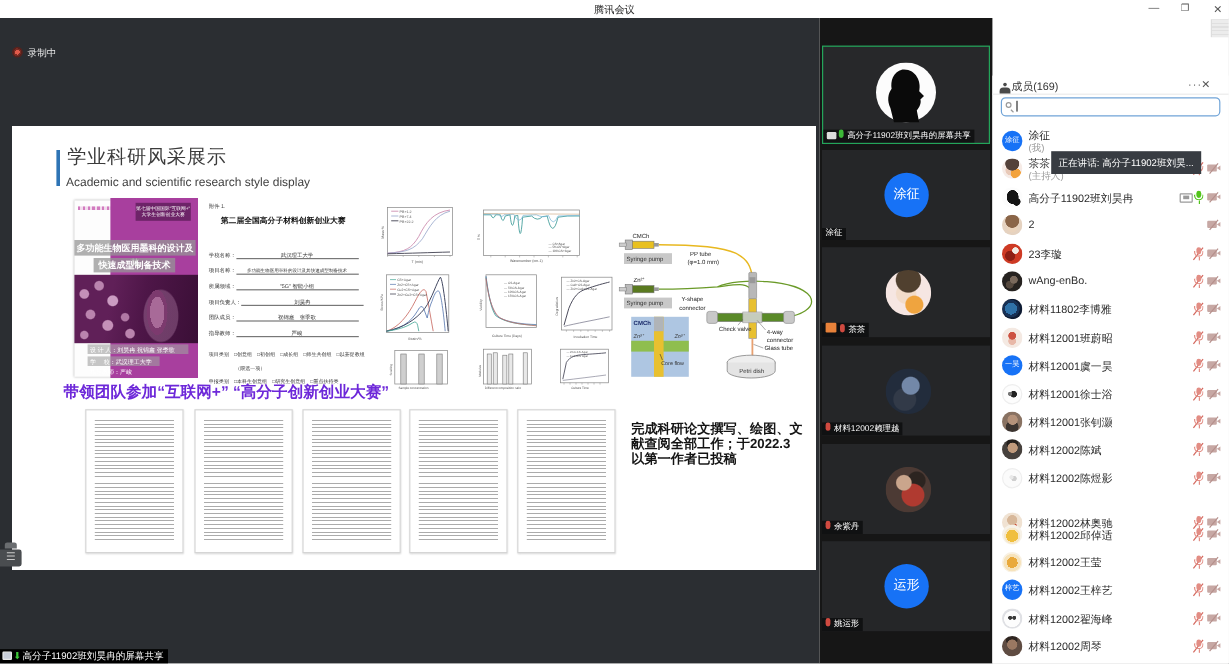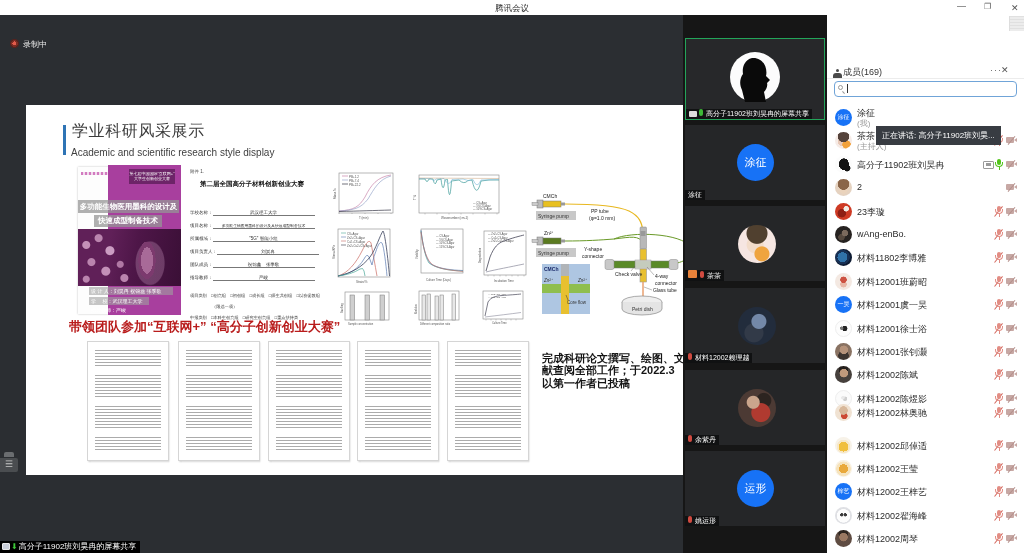--- a/index.html
+++ b/index.html
@@ -11,21 +11,21 @@
 
 #titlebar { left:0; top:0; width:1024px; height:15px; background:#fff; }
 #tbtitle { left:0; top:3px; width:1024px; text-align:center; font-size:8.5px; color:#2a2a2a; }
 .winbtn { top:3px; color:#555; font-size:9px; }
 
 
 #mainarea { left:0; top:15px; width:683px; height:538px; background:#2b2e32; }
 #rec { left:10px; top:39px; height:10px; color:#e8e8e8; font-size:8px; }
 #recdot { position:absolute; left:0; top:0; width:9px; height:9px; border-radius:50%;
   background:radial-gradient(circle at 50% 50%, #e05b4b 0 2px, #7a2c24 2px 3.2px, #57211c 3.2px); }
-#slide { left:26px; top:105px; width:670px; height:370px; background:#fff; overflow:hidden; }
+#slide { left:10px; top:105px; width:670px; height:370px; background:#fff; overflow:hidden; }
 #coverphoto { background:
   radial-gradient(circle at 8% 28%, #c490b8 0 3.5px, transparent 4.5px),
   radial-gradient(circle at 20% 16%, #ba84ae 0 3.5px, transparent 4.5px),
   radial-gradient(circle at 31% 38%, #cb9cc2 0 4px, transparent 5px),
   radial-gradient(circle at 13% 58%, #ba84ae 0 3.5px, transparent 4.5px),
   radial-gradient(circle at 27% 74%, #c490b8 0 4px, transparent 5px),
   radial-gradient(circle at 8% 88%, #ba84ae 0 3px, transparent 4px),
   radial-gradient(circle at 41% 62%, #b078a4 0 3px, transparent 4px),
   radial-gradient(circle at 45% 86%, #ba84ae 0 3.5px, transparent 4.5px),
   radial-gradient(ellipse 11px 24px at 67% 55%, #a86a98 0 55%, #7c3a6e 55% 78%, transparent 78%),
@@ -390,21 +390,21 @@
         <rect x="30" y="77" width="8" height="50" fill="#e8c030"></rect>
         <rect x="30" y="77" width="8" height="12" fill="#b0b4b8"></rect>
         <text x="13" y="84" font-size="5" fill="#1a2a6a" font-weight="bold">CMCh</text>
         <text x="13" y="95" font-size="4.5" fill="#333" font-style="italic">Zn²⁺</text>
         <text x="47" y="95" font-size="4.5" fill="#333" font-style="italic">Zn²⁺</text>
         <text x="36" y="117" font-size="4.5" fill="#333">Core flow</text>
         <path d="M37 113 L35 108" stroke="#333" stroke-width="0.5" fill="none"></path>
       </g>
     </svg>
 
-    <div class="abs" style="left:43px; top:213px; font-size:13px; font-weight:bold; color:#b91c1c; white-space:nowrap;">带领团队参加“互联网+”  “高分子创新创业大赛”</div>
+    <div class="abs" style="left:43px; top:213px; font-size:13px; font-weight:bold; color:#6d28d9; white-space:nowrap;">带领团队参加“互联网+”  “高分子创新创业大赛”</div>
     <div class="abs" style="left:516px; top:247px; font-size:11px; font-weight:bold; color:#141414; line-height:12.4px; white-space:nowrap;">完成科研论文撰写、绘图、文<br>献查阅全部工作；于2022.3<br>以第一作者已投稿</div>
 
     <div class="abs paper" style="left:61px;"></div>
     <div class="abs paper" style="left:152px;"></div>
     <div class="abs paper" style="left:242px;"></div>
     <div class="abs paper" style="left:331px;"></div>
     <div class="abs paper" style="left:421px;"></div>
   </div>
   <div class="abs" id="sidetab">☰</div>
   <div class="abs" id="sharelabel"><span class="slmon"></span><span class="slarr">⬇</span>高分子11902班刘昊冉的屏幕共享</div>
@@ -633,21 +633,21 @@
           <i></i>
           <b></b>
           <u></u>
         </div>
         <div class="iccam">
           <i></i>
           <b></b>
           <s></s>
         </div>
       </div>
-    <div class="mrow" style="top:338px;">
+    <div class="mrow" style="top:361px;">
         <div class="mava a14"></div>
         <div class="mname">材料12002林奥驰</div>
         <div class="icmic">
           <s></s>
           <i></i>
           <b></b>
           <u></u>
         </div>
         <div class="iccam">
           <i></i>

